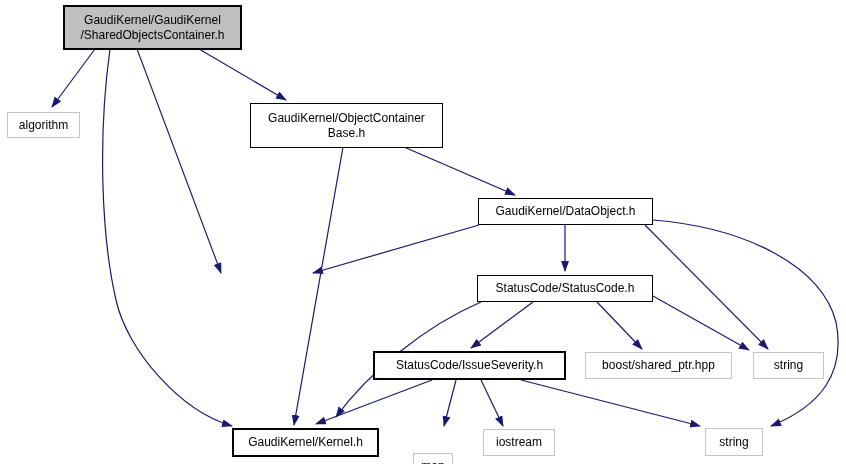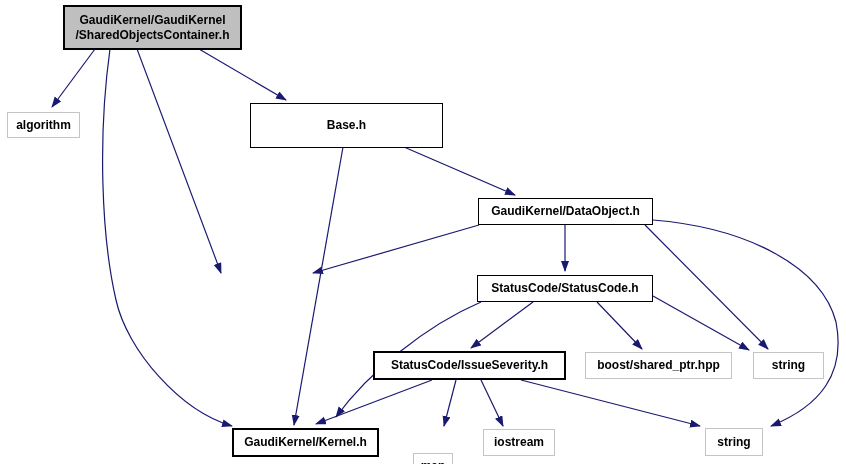--- a/index.html
+++ b/index.html
@@ -31,21 +31,20 @@
     box-sizing:border-box;
     background:var(--node_fill,#ffffff);
     border:1px solid var(--internal_border,#000000);
     color:var(--text_color,#000000);
     display:flex;flex-direction:column;
     align-items:center;justify-content:center;
     text-align:center;
     font-size:12px;line-height:1.25;
     white-space:nowrap;
     cursor:default;
-    font-weight:bold;
   }
   .node.current{
     background:var(--current_node_fill,#bfbfbf);
     border-width:2px;
   }
   .node.bold{
     border-width:2px;
   }
   .node.system{
     border-color:var(--system_border,#c4c4c4);
@@ -85,20 +84,21 @@
   <div class="node current" style="left:63px;top:5px;width:179px;height:45px">
     <span>GaudiKernel/GaudiKernel</span>
     <span>/SharedObjectsContainer.h</span>
   </div>
 
   <div class="node system" style="left:7px;top:112px;width:73px;height:26px">
     <span>algorithm</span>
   </div>
 
   <div class="node" style="left:250px;top:103px;width:193px;height:45px">
+    <span>GaudiKernel/ObjectContainer</span>
     <span>Base.h</span>
   </div>
 
   <div class="node" style="left:478px;top:198px;width:175px;height:27px">
     <span>GaudiKernel/DataObject.h</span>
   </div>
 
 
   <div class="node" style="left:477px;top:275px;width:176px;height:27px">
     <span>StatusCode/StatusCode.h</span>

